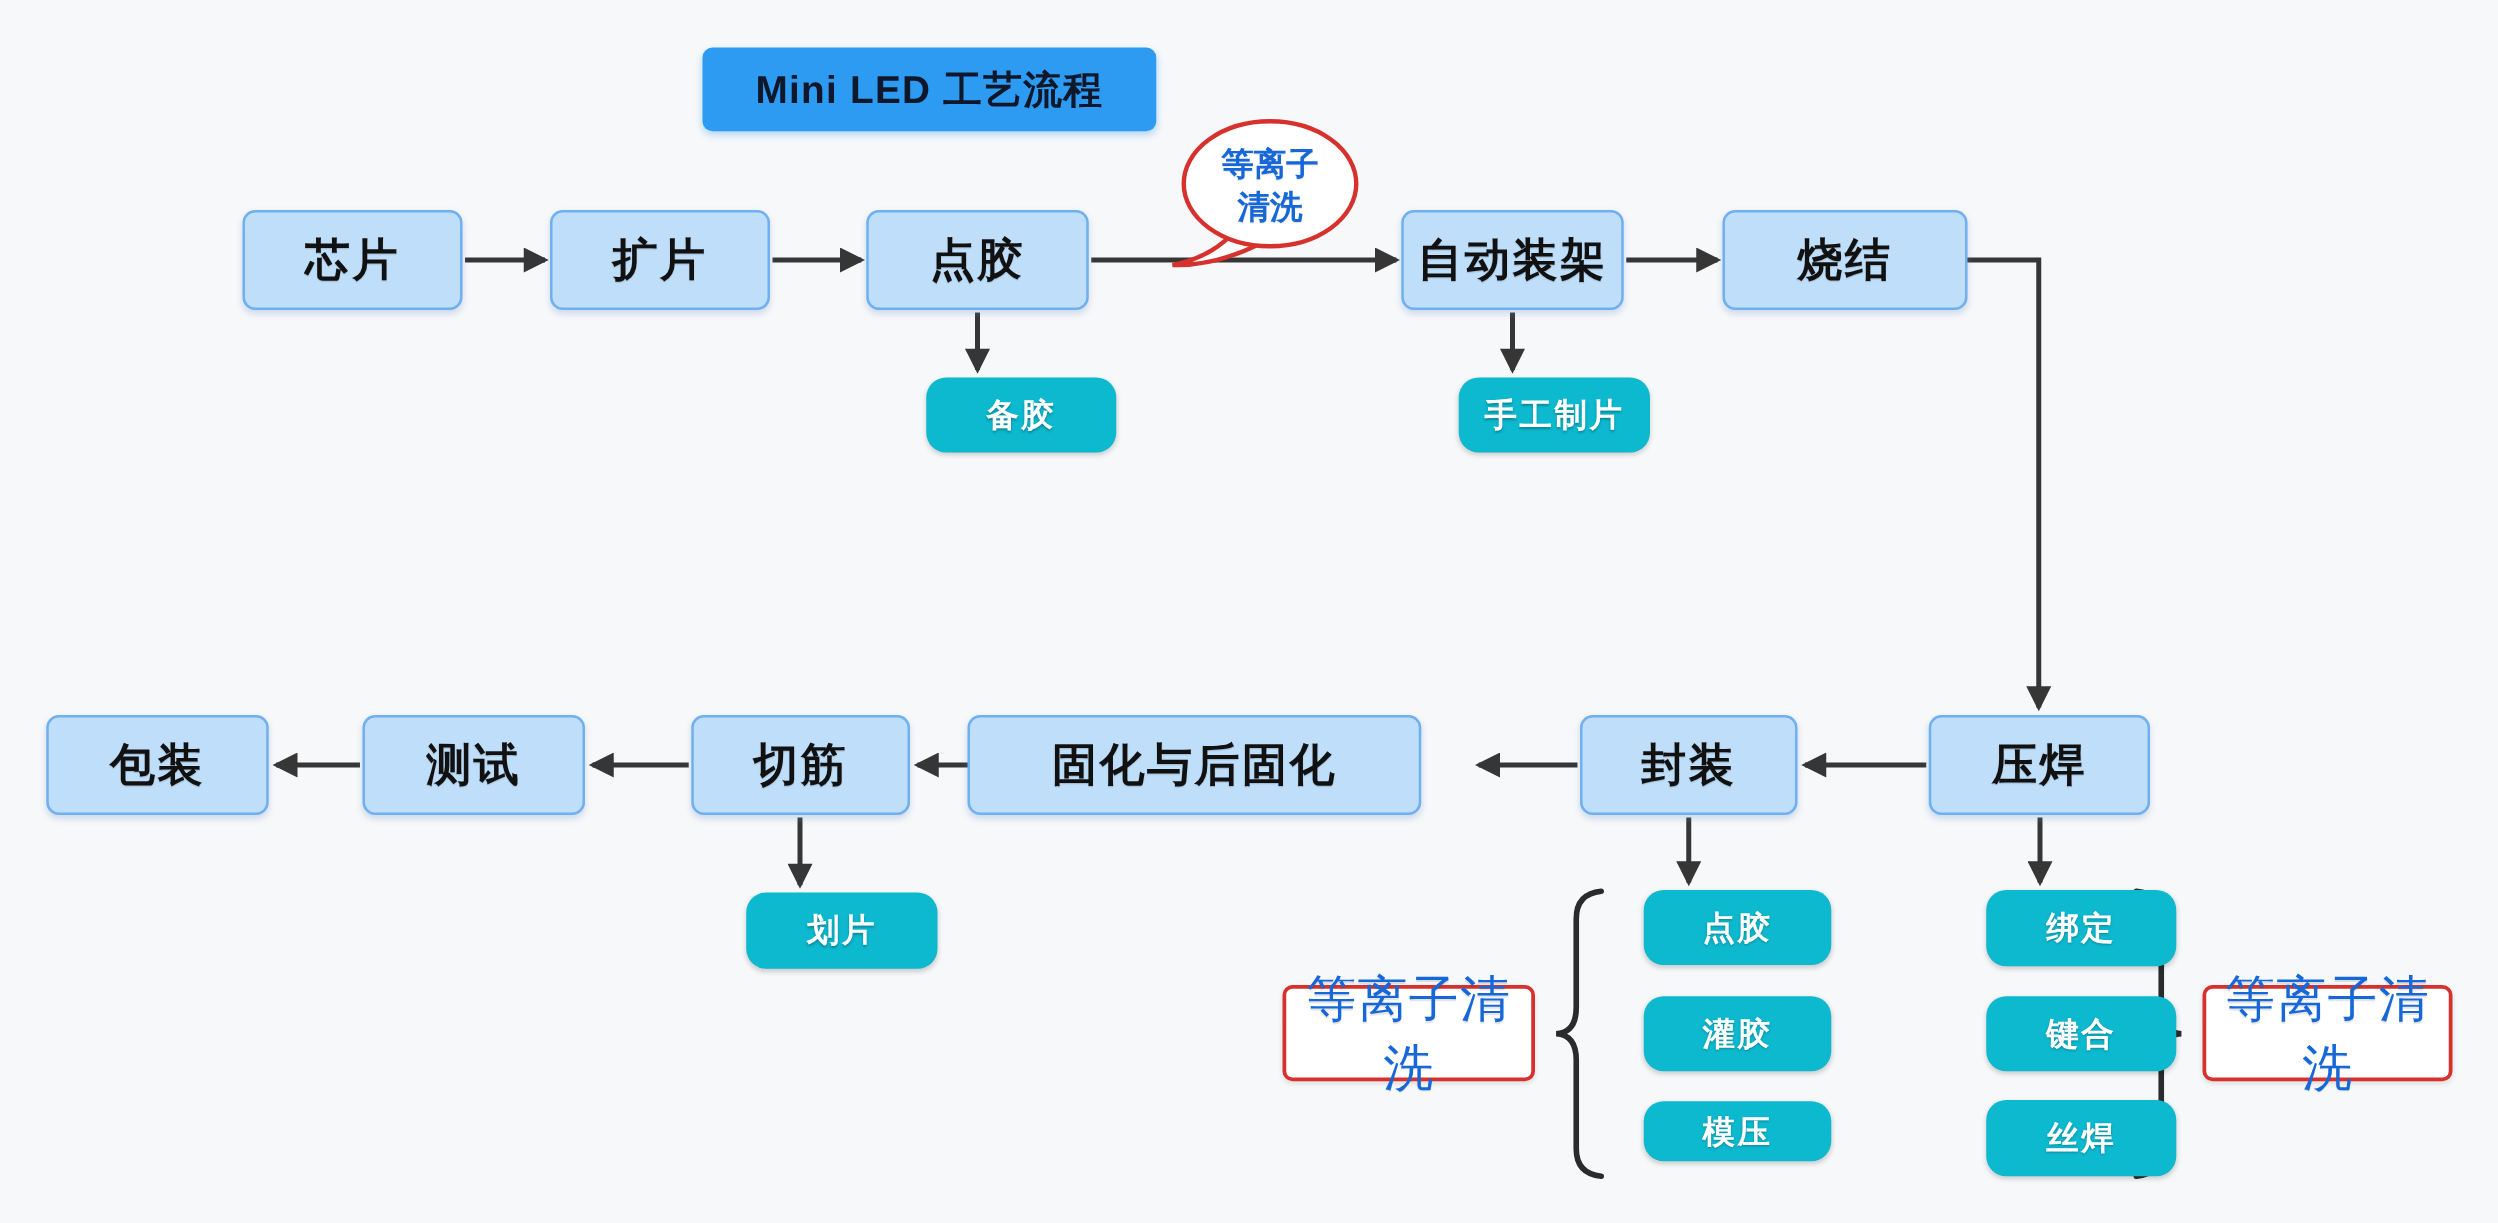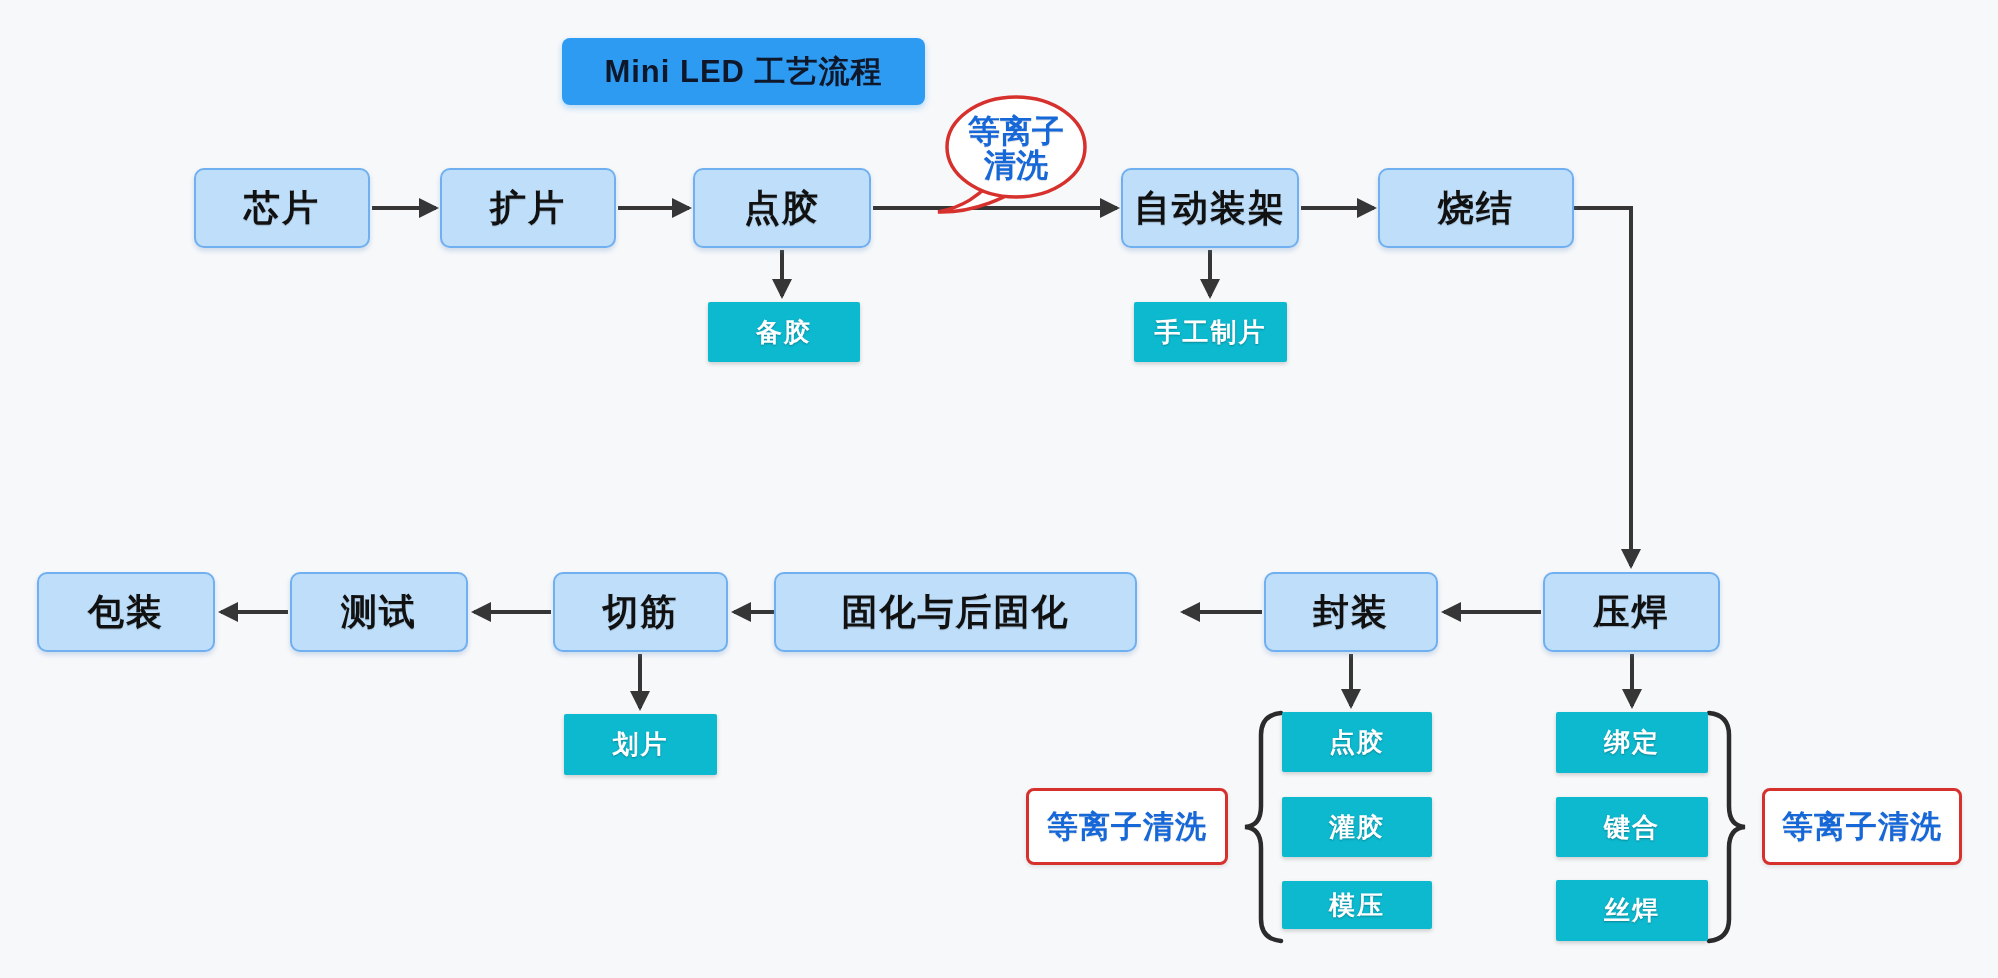--- a/index.html
+++ b/index.html
@@ -14,27 +14,27 @@
   .edge{stroke:var(--arrow);stroke-width:4;fill:none;}
   #ah path{fill:var(--arrow);}
   .brace{stroke:#2b2b2b;stroke-width:4.5;fill:none;stroke-linecap:round;}
   .bubble-shape{fill:#ffffff;stroke:var(--note-border);stroke-width:3.5;}
   .node{position:absolute;display:flex;align-items:center;justify-content:center;box-sizing:border-box;text-align:center;}
   .title-node{background:var(--title-bg);color:#0f172a;font-size:31px;font-weight:bold;border-radius:8px;
     box-shadow:0 3px 6px rgba(46,155,242,.35);letter-spacing:1px;}
   .process{background:var(--process-fill);border:2.5px solid var(--process-border);border-radius:10px;
     color:var(--process-text);font-size:36px;font-weight:bold;letter-spacing:2px;
     box-shadow:0 3px 5px rgba(110,150,200,.30);text-shadow:0 1px 1px rgba(0,0,0,.18);}
-  .sub{background:var(--sub-fill);border-radius:2px;color:var(--sub-text);font-size:26px;font-weight:bold;
-    letter-spacing:2px;box-shadow:0 2px 4px rgba(0,0,0,.18);text-shadow:0 1px 2px rgba(0,0,0,.28);}
+  .sub{background:var(--sub-fill);border-radius:16px;color:var(--sub-text);font-size:26px;font-weight:bold;
+    letter-spacing:2px;box-shadow:0 2px 4px rgba(0,0,0,.18);text-shadow:0 1px 2px rgba(0,0,0,.28);margin-left:33px;}
   .note{background:#ffffff;border:3.5px solid var(--note-border);border-radius:8px;color:var(--note-text);
-    font-size:31px;font-weight:bold;letter-spacing:1px;box-shadow:0 2px 4px rgba(0,0,0,.10);
+    font-size:40px;font-weight:normal;letter-spacing:1px;box-shadow:0 2px 4px rgba(0,0,0,.10);
     text-shadow:0 1px 1px rgba(0,0,0,.12);}
   .bubble-text{position:absolute;left:947px;top:103px;width:138px;height:90px;display:flex;flex-direction:column;
-    align-items:center;justify-content:center;color:var(--note-text);font-size:32px;font-weight:bold;
+    align-items:center;justify-content:center;color:var(--note-text);font-size:26px;font-weight:bold;
     line-height:34px;text-shadow:0 1px 1px rgba(0,0,0,.12);}
 </style>
 </head>
 <body>
 
 <div class="canvas">
 
   <svg class="edges" viewBox="0 0 1998 978">
     <defs>
       <marker id="ah" viewBox="0 0 10 10" refX="8.5" refY="5" markerWidth="5.6" markerHeight="5" orient="auto-start-reverse">

